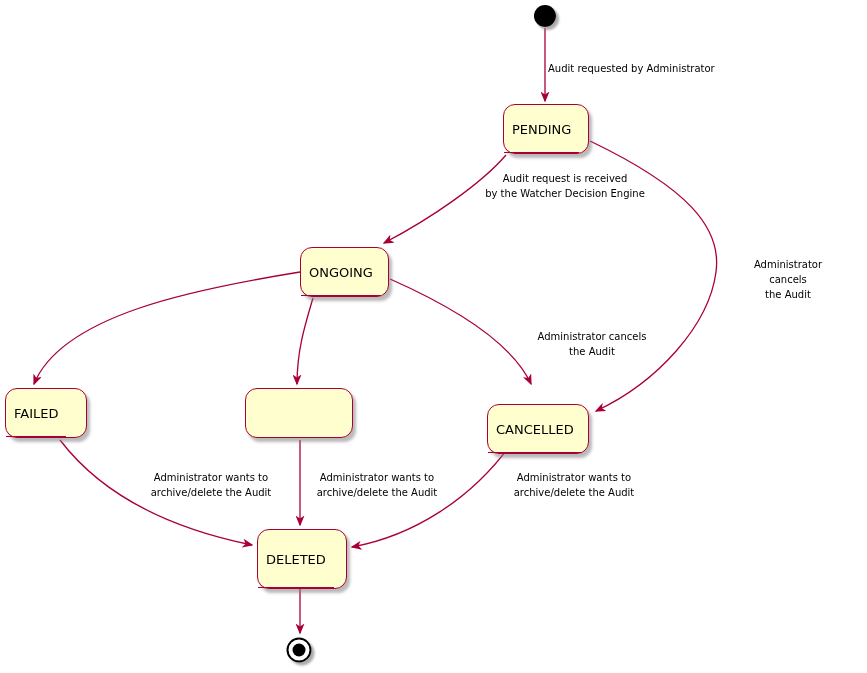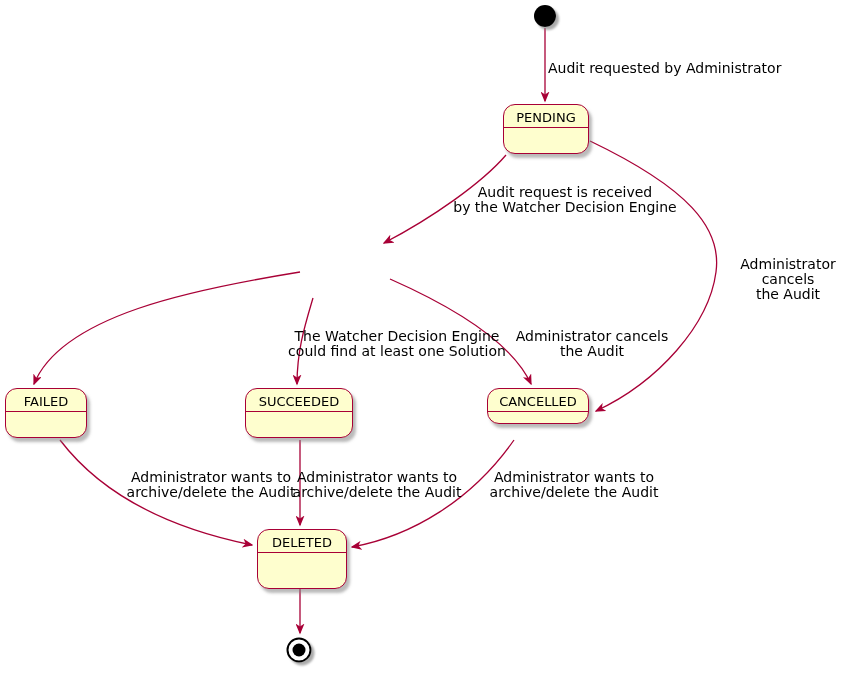--- a/index.html
+++ b/index.html
@@ -31,38 +31,38 @@
     stroke-width: 1.3px;
     marker-end: url(#arrowhead);
   }
   .state {
     position: absolute;
     background: var(--state-fill);
     border: 1.5px solid var(--state-border);
     border-radius: 12px;
     box-shadow: 3px 4px 3px rgba(130,130,130,0.55);
     display: flex;
-    flex-direction: column;
+    flex-direction: row;
     z-index: 2;
   }
   .state-title {
     flex: 0 0 23px;
     display: flex;
     align-items: center;
     justify-content: center;
     font-size: 13px;
     color: var(--text);
     border-bottom: 1.5px solid var(--state-border);
     padding: 2px 8px 0 8px;
     white-space: nowrap;
   }
   .state-body { flex: 1; }
   .edge-label {
     position: absolute;
-    font-size: 14px;
+    font-size: 10px;
     line-height: 15px;
     color: var(--text);
     white-space: pre-line;
     text-align: center;
     transform: translateX(-50%);
     z-index: 1;
   }
   .edge-label.align-left {
     transform: none;
     text-align: left;
@@ -99,52 +99,53 @@
       <circle cx="299" cy="650" r="11.5" fill="#ffffff" stroke="#000000" stroke-width="2"></circle>
       <circle cx="299" cy="650" r="6.5" fill="#000000"></circle>
     </g>
   </svg>
 
   <div class="state" style="left:503px;top:104px;width:86px;height:50px">
     <div class="state-title">PENDING</div>
     <div class="state-body"></div>
   </div>
 
+  <div class="state" style="left:300px;top:247px;width:89px;height:50px">
+    <div class="state-title">ONGOING</div>
+    <div class="state-body"></div>
+  </div>
 
   <div class="state" style="left:5px;top:388px;width:82px;height:50px">
     <div class="state-title">FAILED</div>
     <div class="state-body"></div>
   </div>
 
   <div class="state" style="left:245px;top:388px;width:108px;height:50px">
-    <div class="state-title">SUCCEEDED</div>
     <div class="state-body"></div>
   </div>
 
-  <div class="state" style="left:487px;top:388px;width:102px;height:36px">
+  <div class="state" style="left:487px;top:404px;width:102px;height:50px">
     <div class="state-title">CANCELLED</div>
     <div class="state-body"></div>
   </div>
 
   <div class="state" style="left:257px;top:529px;width:90px;height:60px">
     <div class="state-title">DELETED</div>
     <div class="state-body"></div>
   </div>
 
   <div class="edge-label align-left" style="left:548px;top:61px">Audit requested by Administrator</div>
 
-  <div class="edge-label" style="left:565px;top:185px">Audit request is received
+  <div class="edge-label" style="left:565px;top:171px">Audit request is received
 by the Watcher Decision Engine</div>
 
   <div class="edge-label" style="left:788px;top:257px">Administrator cancels
 the Audit</div>
 
 
-  <div class="edge-label" style="left:397px;top:329px">The Watcher Decision Engine
-could find at least one Solution</div>
 
   <div class="edge-label" style="left:592px;top:329px">Administrator cancels
 the Audit</div>
 
   <div class="edge-label" style="left:211px;top:470px">Administrator wants to
 archive/delete the Audit</div>
 
   <div class="edge-label" style="left:377px;top:470px">Administrator wants to
 archive/delete the Audit</div>
 

